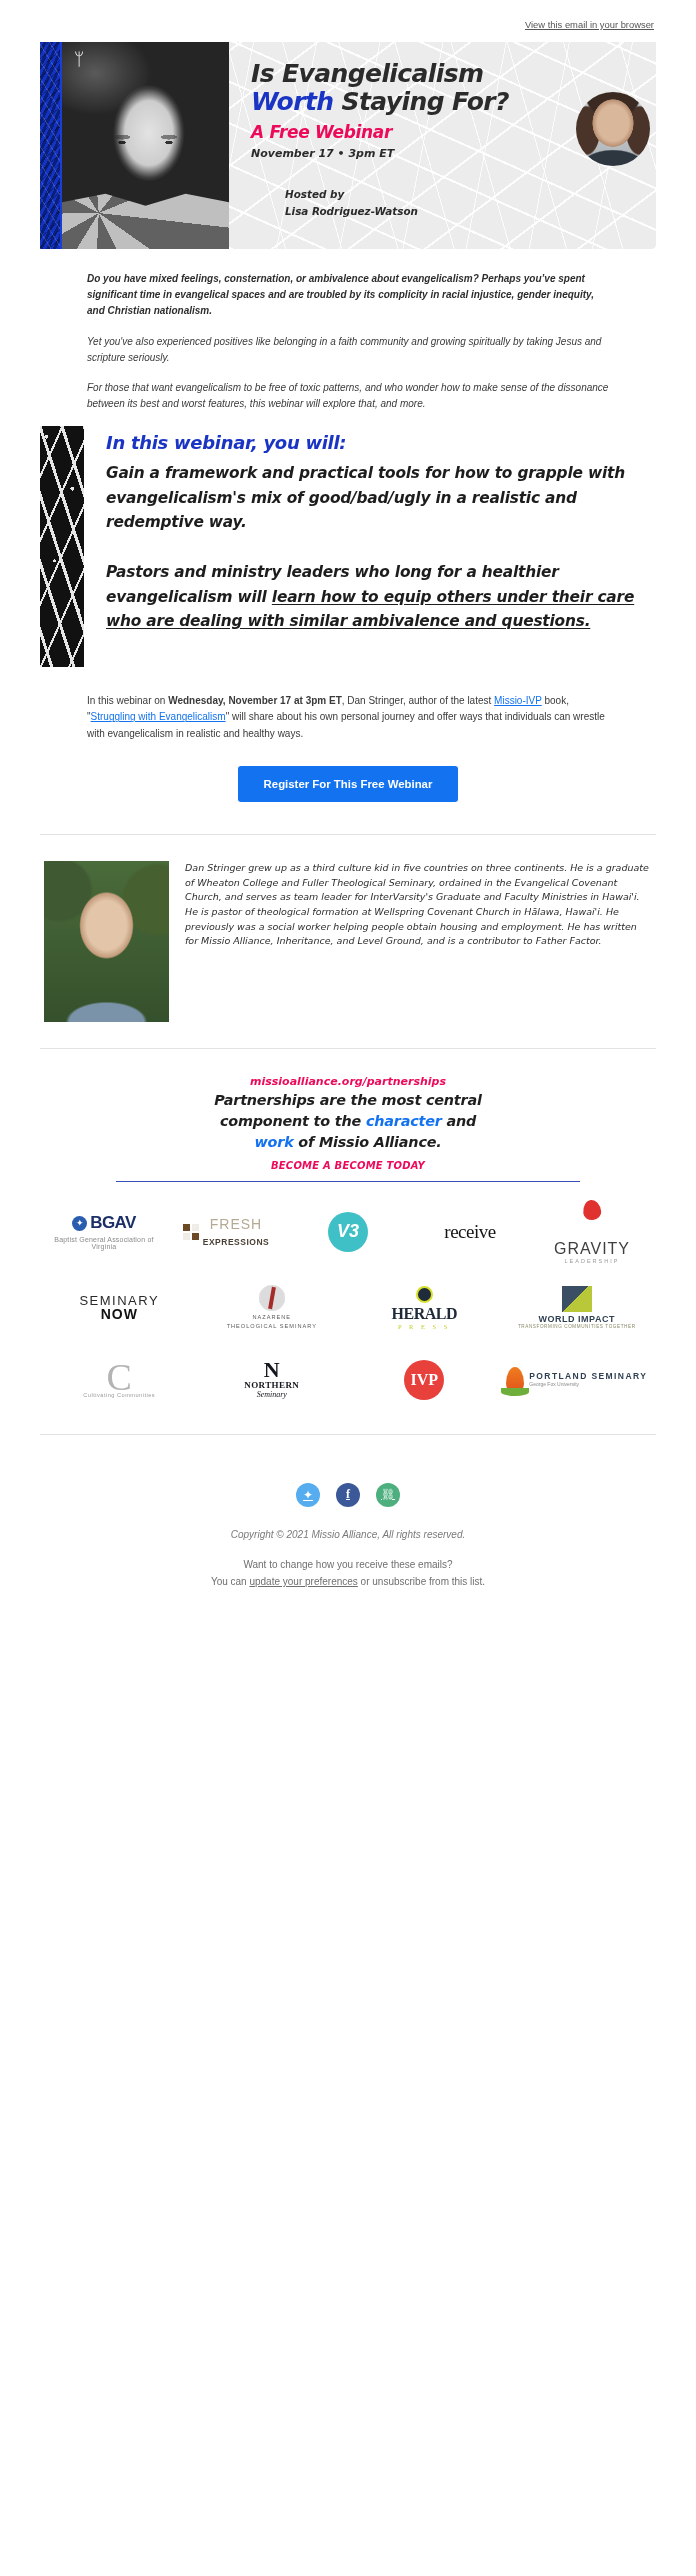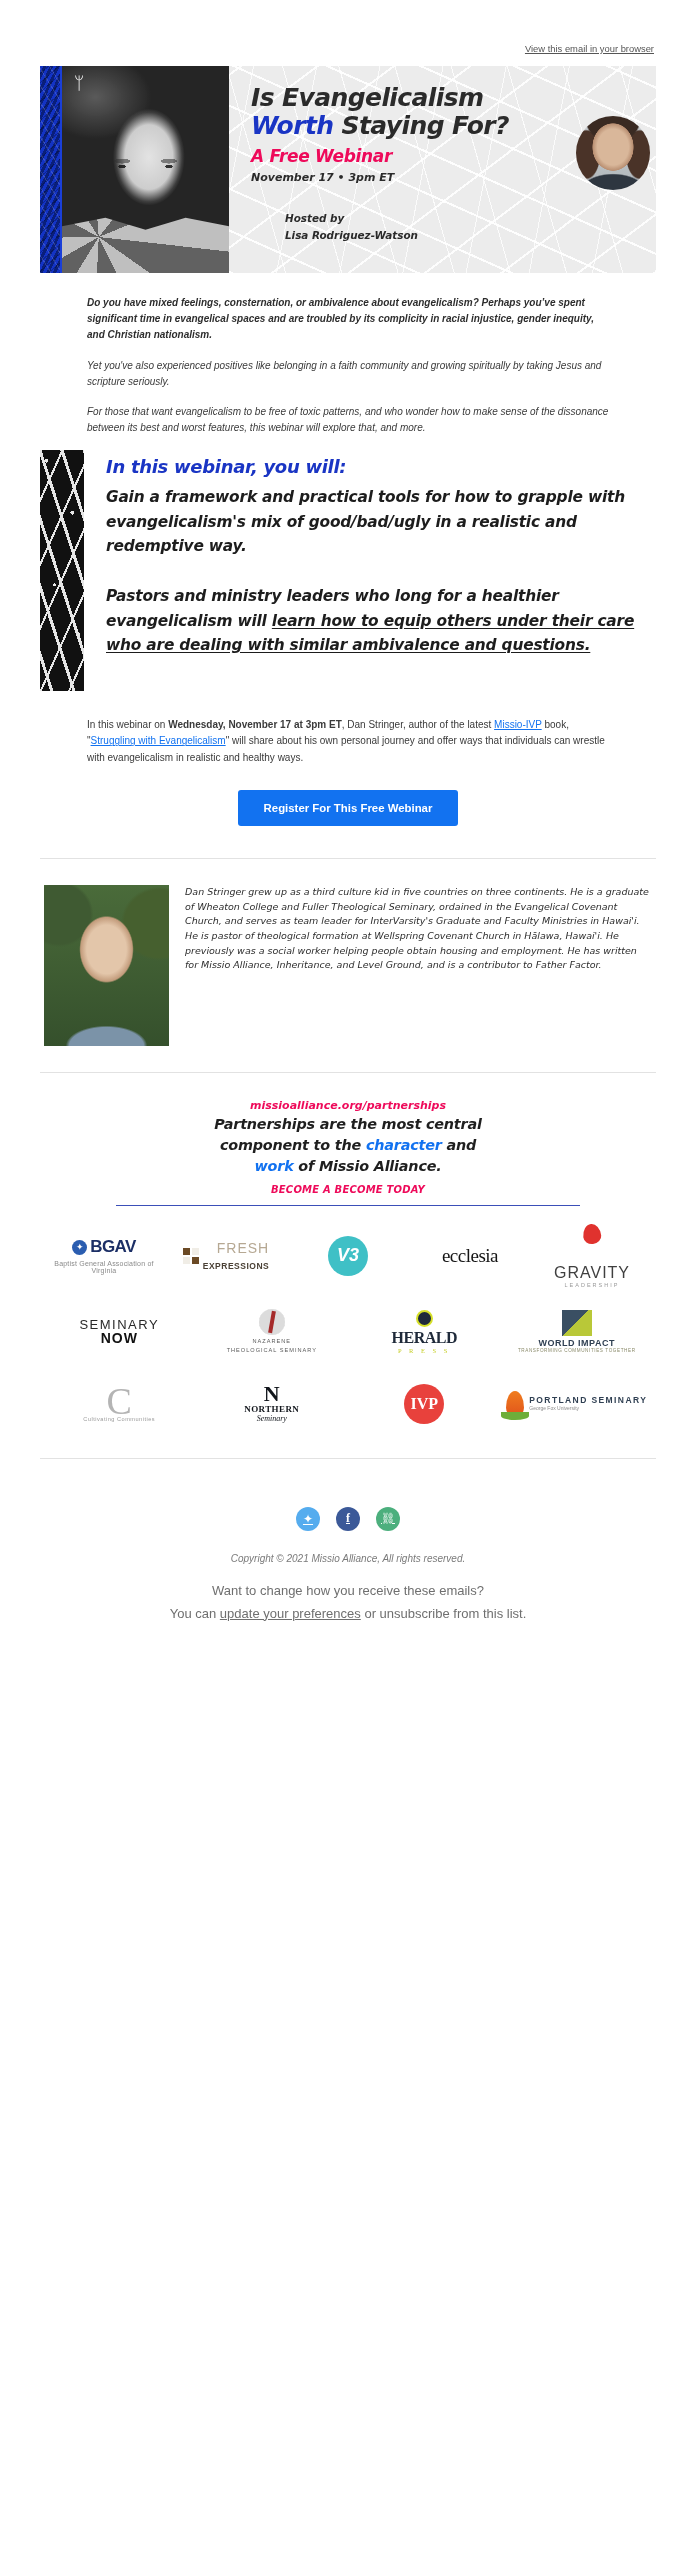--- a/index.html
+++ b/index.html
@@ -10,21 +10,20 @@
     font-family:"Liberation Sans", sans-serif;
     color:#222222;
     -webkit-font-smoothing:antialiased;
   }
   .page { width:696px; margin:0 auto; position:relative; }
 
   
   .preheader {
     padding:14px 42px 10px 0;
     text-align:right;
-    margin-top:24px;
   }
   .preheader a {
     font-size:9.4px;
     color:#555555;
     text-decoration:underline;
     font-family:"Liberation Sans", sans-serif;
   }
 
   
   .hero {
@@ -277,21 +276,21 @@
     width:15px; height:15px; border-radius:50%; background:#2a5db0;
     display:flex; align-items:center; justify-content:center;
     color:#fff; font-size:9px;
   }
   .bgav .wm { font-size:17px; font-weight:bold; color:#1c2f66; letter-spacing:-0.6px; }
 
   .fresh { display:flex; align-items:center; gap:4px; }
   .fresh .sq { display:grid; grid-template-columns:7px 7px; grid-template-rows:7px 7px; gap:2px; }
   .fresh .sq i { background:#6b4a25; display:block; }
   .fresh .sq i.l { background:#f0ede6; }
-  .fresh .tx { text-align:right; line-height:1; }
+  .fresh .tx { text-align:center; line-height:1; }
   .fresh .t1 { font-size:14px; color:#b6a893; letter-spacing:1px; }
   .fresh .t2 { font-size:8.5px; color:#4a4035; font-weight:bold; letter-spacing:0.5px; }
 
   .v3 {
     width:40px; height:40px; border-radius:50%; background:#3fc0c6;
     color:#fff; font-size:18px; font-weight:bold; font-style:italic;
     display:flex; align-items:center; justify-content:center;
   }
   .eccl { font-family:"Liberation Serif", serif; font-size:19px; color:#151515; letter-spacing:-0.5px; }
 
@@ -377,21 +376,21 @@
     width:24px; height:24px; border-radius:50%;
     display:flex; align-items:center; justify-content:center;
     color:#ffffff; font-size:12px;
   }
   .soc.tw { background:#55acee; }
   .soc.fb { background:#3b5998; font-family:"Liberation Serif", serif; font-weight:bold; }
   .soc.lk { background:#4caf7d; font-size:11px; }
   .copy {
     font-size:10px; font-style:italic; color:#7a7a7a; margin:0 0 16px 0;
   }
-  .fnote { font-size:13px; color:#6f6f6f; line-height:1.75; margin:0; }
+  .fnote { font-size:10px; color:#6f6f6f; line-height:1.75; margin:0; }
   .fnote a { color:#6f6f6f; text-decoration:underline; }
 </style>
 </head>
 <body>
 
 <div class="page">
 
   <div class="preheader">
     <a href="#">View this email in your browser</a>
   </div>
@@ -482,21 +481,21 @@
           <span class="tx">
             <span class="t1">FRESH</span><br>
             <span class="t2">EXPRESSIONS</span>
           </span>
         </div>
       </div>
       <div class="logo-cell">
         <div class="v3">V3</div>
       </div>
       <div class="logo-cell">
-        <div class="eccl">ecclesia</div>
+        <div class="eccl">receive</div>
       </div>
       <div class="logo-cell">
         <div class="grav">
           <div class="flame"></div>
           <div class="g">GRAVITY</div>
           <div class="s">LEADERSHIP</div>
         </div>
       </div>
     </div>
 

